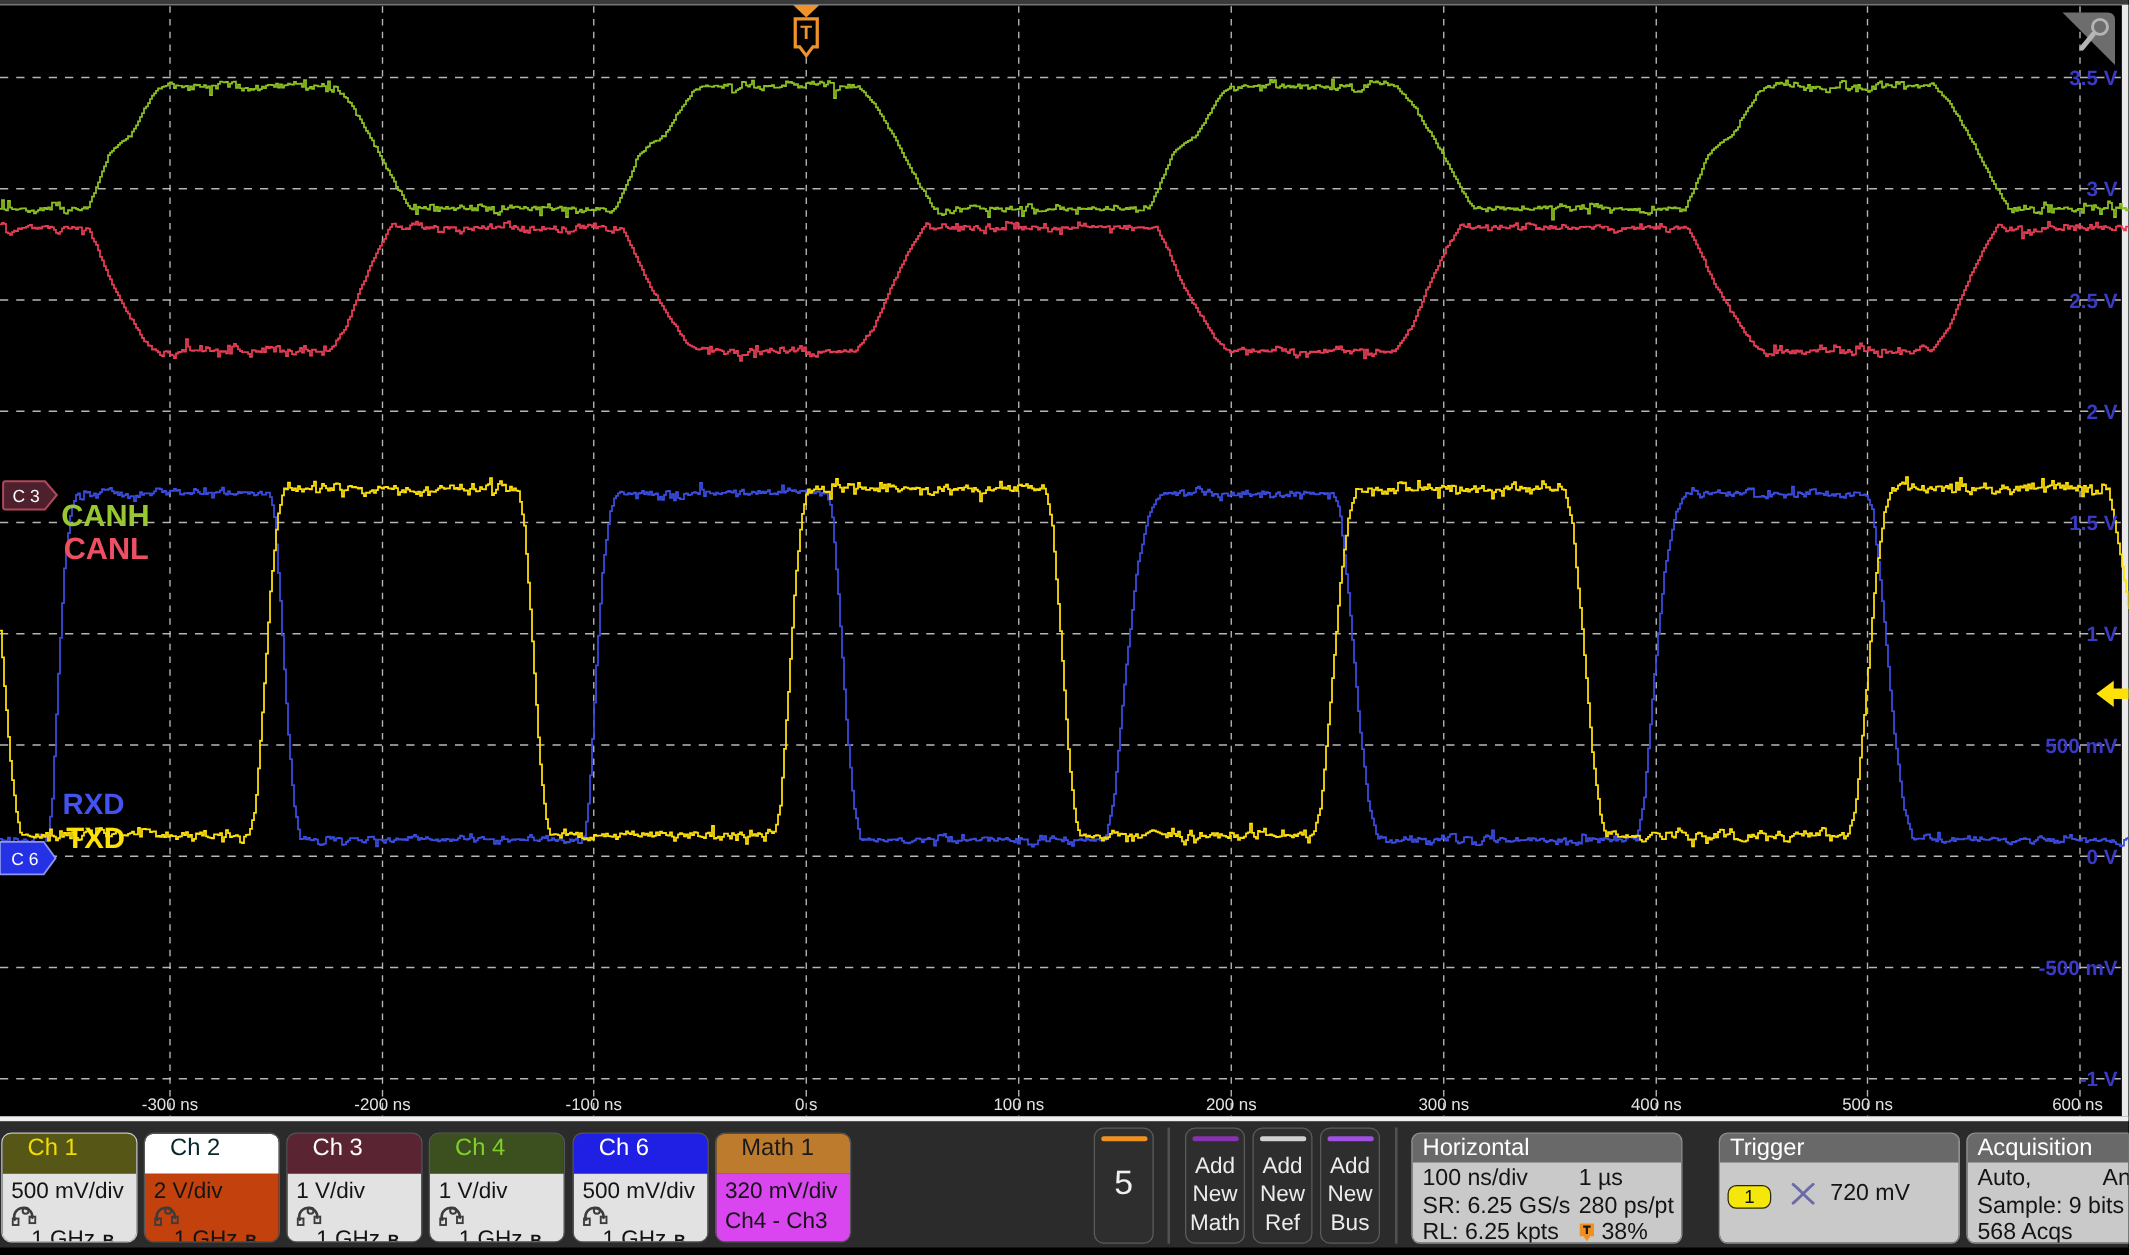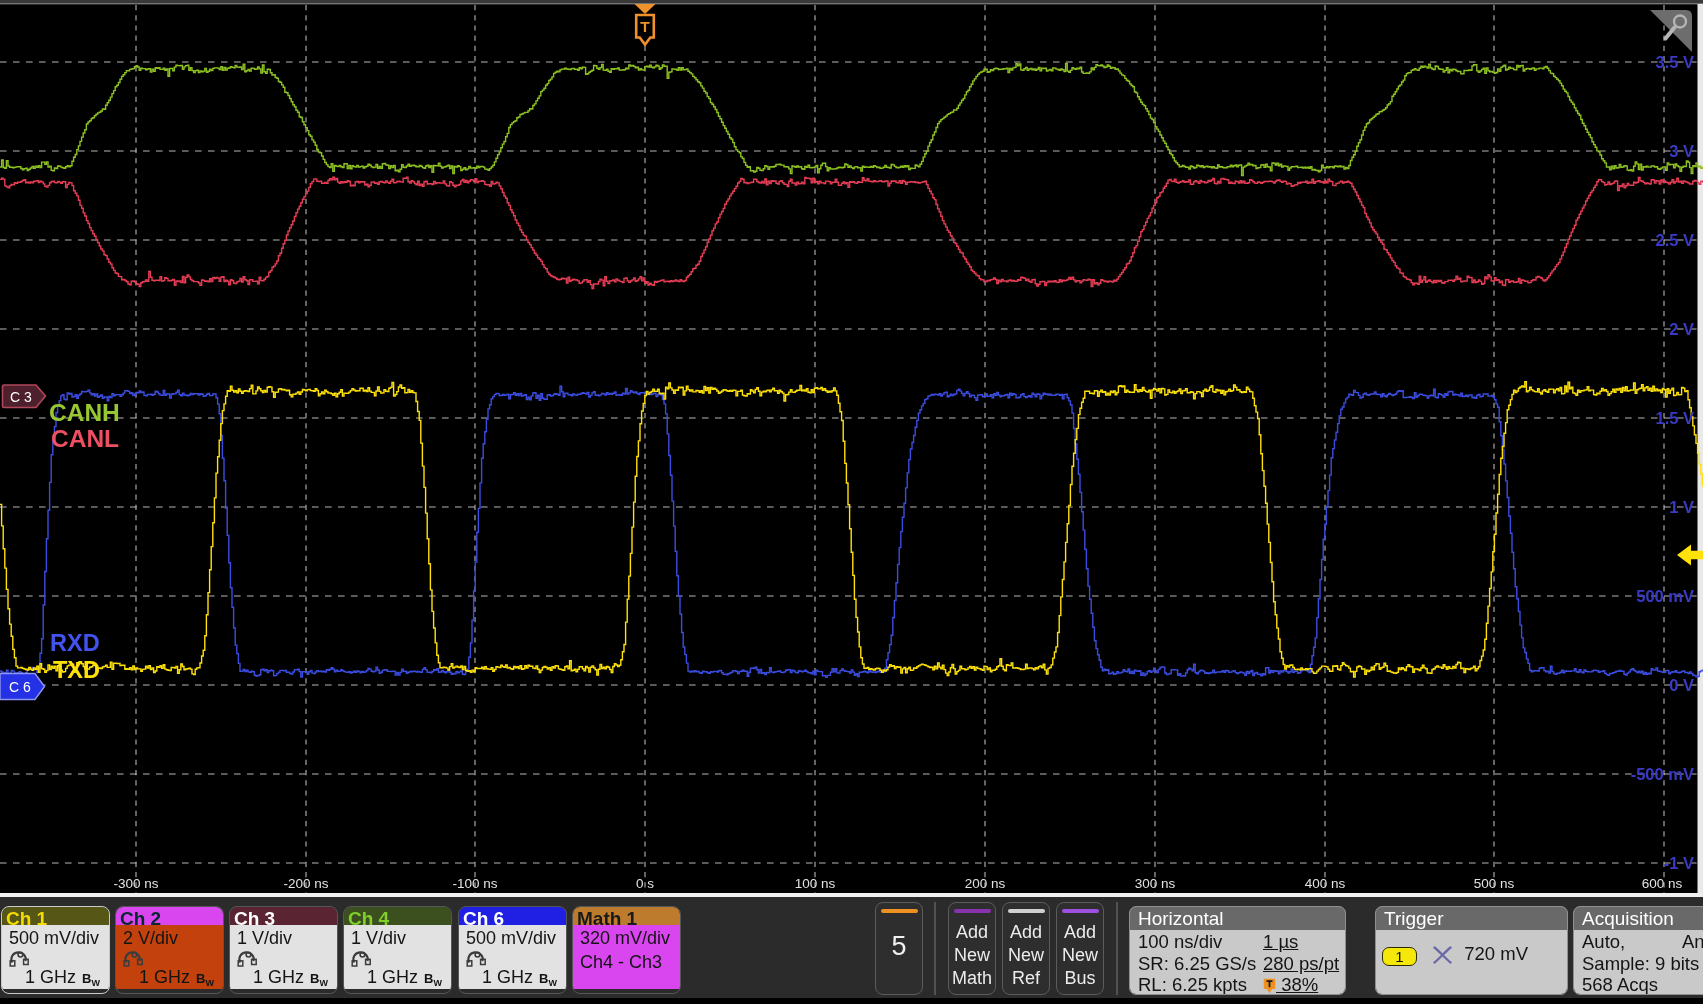--- a/index.html
+++ b/index.html
@@ -1,36 +1,36 @@
 <!DOCTYPE html>
 <html><head><meta charset="utf-8"><style>
 html,body{margin:0;padding:0;background:#000;}
 #screen{position:relative;width:1703px;height:1004px;background:#000;overflow:hidden;font-family:"Liberation Sans",sans-serif;}
 #tb{position:absolute;left:0;top:893px;width:1703px;height:111px;background:#000;}
 #tbbg{position:absolute;top:0;left:0;width:1703px;height:3.5px;background:#efefef;}
 #tb::before{content:"";position:absolute;top:3.5px;left:0;width:1703px;height:101px;background:#2b2b2b;}
 .badge{position:absolute;top:14px;width:107px;height:86px;border-radius:7px;overflow:hidden;}
-.badge .hd{height:18px;font-size:19px;font-weight:bold;padding-left:4px;line-height:23px;}
+.badge .hd{height:32px;font-size:19px;font-weight:normal;padding-left:20px;line-height:23px;}
 .badge .bd{position:relative;height:64px;font-size:18px;color:#141414;}
 .badge .r1{position:absolute;top:3px;left:7px;}
 .badge .r2m{position:absolute;top:27px;left:7px;}
 .badge .probe{position:absolute;top:25px;left:7px;}
 .badge .ghz{position:absolute;bottom:1px;left:7px;margin-left:16px;}
 .badge .bw{position:absolute;bottom:1px;right:9px;font-size:13px;font-weight:bold;}
 .badge .bw span{font-size:9px;vertical-align:-3px;}
 .fivebox{position:absolute;left:875px;top:9px;width:48px;height:93px;background:#2e2e2e;border:1px solid #5c5c5c;border-radius:8px;box-sizing:border-box;}
 .topline{width:37px;height:4px;border-radius:2px;margin:6px auto 8px auto;}
 .five{text-align:center;font-size:27px;color:#f0f0f0;margin-top:18px;}
 .sep{position:absolute;top:9px;width:1.5px;height:93px;background:#525252;}
 .abtn{position:absolute;top:9px;width:48px;height:93px;background:#2e2e2e;border:1px solid #5c5c5c;border-radius:8px;box-sizing:border-box;color:#ececec;font-size:18px;line-height:23px;text-align:center;}
 .panel{position:absolute;top:14px;height:87px;border-radius:6px;overflow:hidden;background:#c9c9c9;outline:1px solid #909090;}
 .panel .ph{height:23px;background:#696969;color:#fff;font-size:19px;padding-left:8px;line-height:24px;}
 .panel .pb{position:relative;height:64px;color:#141414;font-size:18.5px;}
 .prow{position:absolute;left:8px;right:0px;height:21px;line-height:21px;white-space:nowrap;}
-.prow .c2{position:absolute;left:125px;text-decoration:underline;}
+.prow .c2{position:absolute;left:125px;}
 .tr1{position:absolute;top:12px;left:6px;height:23px;line-height:23px;}
 .t1badge{display:inline-block;width:33px;height:17px;background:#f6e70b;border:1.6px solid #2a2a00;border-radius:7px;text-align:center;font-size:15px;line-height:17px;color:#111;vertical-align:-2px;}
 .tmv{margin-left:6px;}
 </style></head>
 <body>
 <div id="screen">
 <svg width="1703" height="896" viewBox="0 0 1703 896" font-family="Liberation Sans, sans-serif" style="position:absolute;top:0;left:0">
 <rect x="0" y="0" width="1703" height="896" fill="#000"></rect>
 <rect x="0" y="0" width="1703" height="3" fill="#393939"></rect>
 <rect x="0" y="3" width="1703" height="1.4" fill="#757575"></rect>
@@ -110,21 +110,21 @@
             <path d="M3.3 12.5 a7.2 6.8 0 1 1 13.2 -1.5" fill="none" stroke="#3c3c3c" stroke-width="2.1"></path>
             <circle cx="11.5" cy="4.6" r="2.4" fill="none" stroke="#3c3c3c" stroke-width="1.6"></circle>
             <rect x="1.2" y="10.8" width="4.6" height="5.2" fill="none" stroke="#3c3c3c" stroke-width="1.5"></rect>
             <rect x="14.6" y="9.3" width="4.6" height="5.2" fill="none" stroke="#3c3c3c" stroke-width="1.5"></rect>
           </svg>
           <div class="ghz">1 GHz</div>
           <div class="bw">B<span>W</span></div>
         </div>
 </div>
       <div class="badge" style="left:116px;outline:1px solid #565656">
-<div class="hd" style="background:#d946ef;color:#05282c">Ch 2</div>
+<div class="hd" style="background:#ffffff;color:#05282c">Ch 2</div>
 <div class="bd" style="background:#c2410c">
           <div class="r1">2 V/div</div>
           <svg class="probe" width="21" height="17" viewBox="0 0 21 17">
             <path d="M3.3 12.5 a7.2 6.8 0 1 1 13.2 -1.5" fill="none" stroke="#3c3c3c" stroke-width="2.1"></path>
             <circle cx="11.5" cy="4.6" r="2.4" fill="none" stroke="#3c3c3c" stroke-width="1.6"></circle>
             <rect x="1.2" y="10.8" width="4.6" height="5.2" fill="none" stroke="#3c3c3c" stroke-width="1.5"></rect>
             <rect x="14.6" y="9.3" width="4.6" height="5.2" fill="none" stroke="#3c3c3c" stroke-width="1.5"></rect>
           </svg>
           <div class="ghz">1 GHz</div>
           <div class="bw">B<span>W</span></div>

